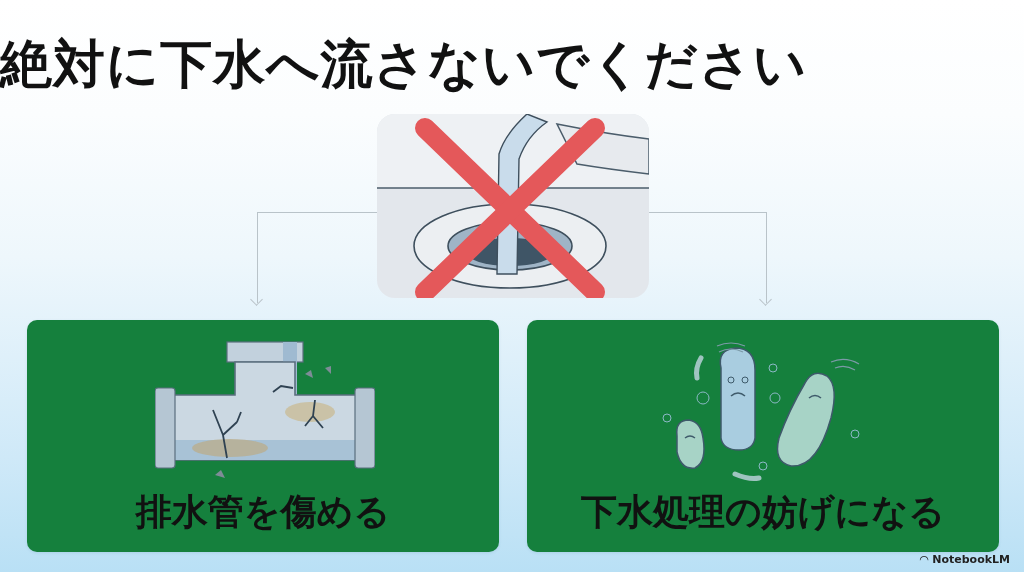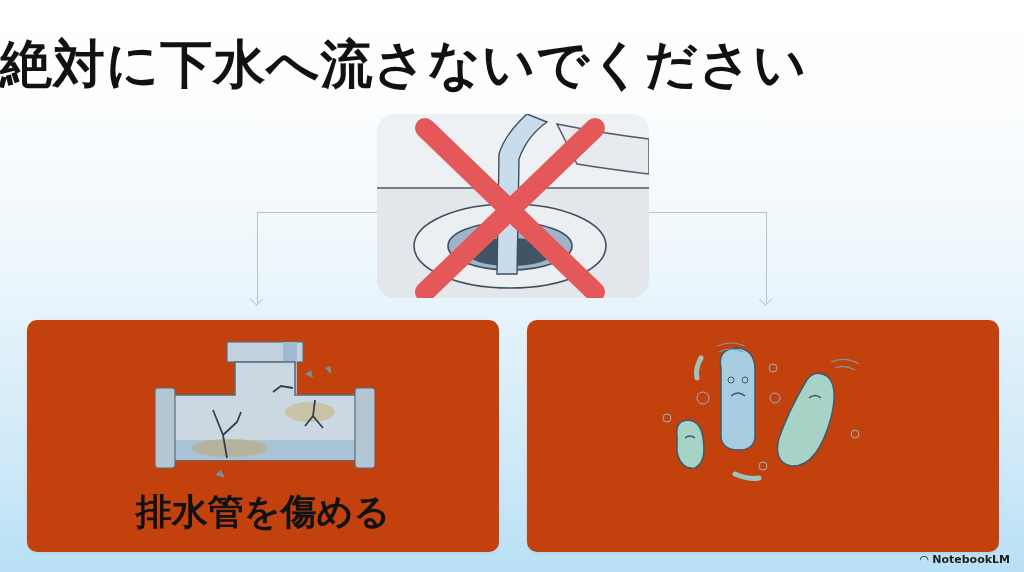--- a/index.html
+++ b/index.html
@@ -3,21 +3,21 @@
 <meta charset="utf-8">
 <style>
   html,body{margin:0;padding:0;}
   body{width:1024px;height:572px;overflow:hidden;position:relative;
     background:linear-gradient(180deg,#ffffff 0%,#fbfdfe 20%,#eef7fc 45%,#cfe9f8 80%,#b9e0f5 100%);
     font-family:"DejaVu Sans","Liberation Sans",sans-serif;}
   .title{position:absolute;left:0;top:30px;width:1024px;text-align:left;
     font-size:52px;font-weight:bold;color:#111;letter-spacing:1px;}
   .hero{position:absolute;left:377px;top:114px;width:272px;height:184px;border-radius:18px;overflow:hidden;}
   .conn{position:absolute;border-color:#b9c3c9;border-style:solid;border-width:0;}
-  .card{position:absolute;top:320px;height:232px;background:#c2410c;border-radius:10px;
+  .card{position:absolute;top:320px;height:232px;background:#15803d;border-radius:10px;
     box-shadow:0 1px 3px rgba(60,100,130,.12);}
   .card .label{position:absolute;left:0;width:100%;top:168px;text-align:center;
     font-size:36px;font-weight:bold;color:#111;}
   .card svg{position:absolute;}
   .brand{position:absolute;right:14px;bottom:6px;font-size:11px;color:#222;font-weight:bold;
     display:flex;align-items:center;gap:4px;}
 </style>
 </head>
 <body>
 
@@ -76,18 +76,19 @@
       <circle cx="120" cy="60" r="5" fill="none" stroke="#8cb8c6"></circle>
     <circle cx="12" cy="80" r="4" fill="none" stroke="#8cb8c6"></circle>
       <circle cx="200" cy="96" r="4" fill="none" stroke="#8cb8c6"></circle>
     <circle cx="108" cy="128" r="4" fill="none" stroke="#8cb8c6"></circle>
       <circle cx="118" cy="30" r="4" fill="none" stroke="#8cb8c6"></circle>
     <path d="M62 8 Q76 2 90 8 M64 14 Q76 8 88 14" stroke="#7c9aa8" stroke-width="1.2" fill="none"></path>
     <path d="M176 24 Q190 18 204 26 M180 30 Q190 26 200 32" stroke="#7c9aa8" stroke-width="1.2" fill="none"></path>
     <path d="M46 20 Q40 30 42 40" stroke="#9fc4c0" stroke-width="5" fill="none" stroke-linecap="round"></path>
     <path d="M80 136 Q94 142 104 140" stroke="#9fc4c0" stroke-width="5" fill="none" stroke-linecap="round"></path>
   </svg>
+  <div class="label">下水処理の妨げになる</div>
 </div>
 
 <div class="brand">
   <span>◠</span>
   <span>NotebookLM</span>
 </div>
 
 </body></html>

